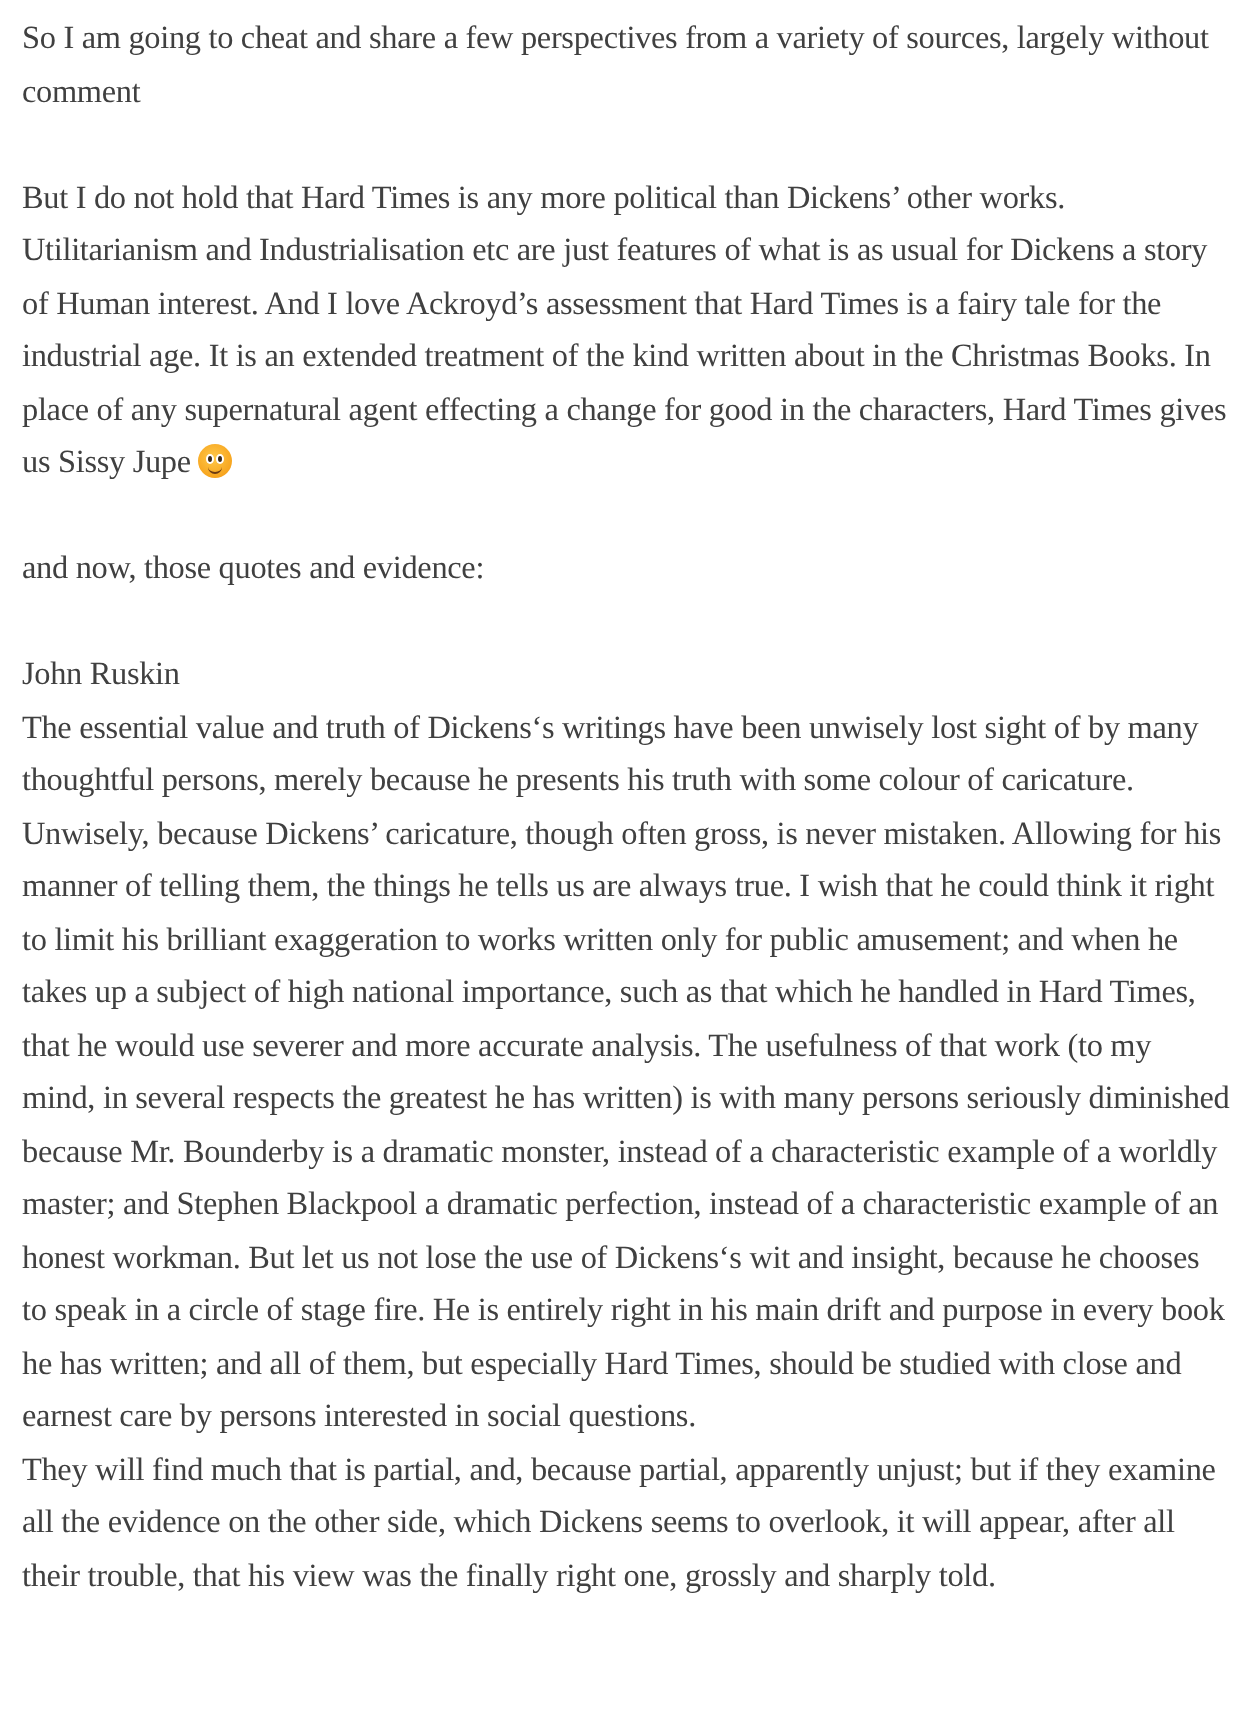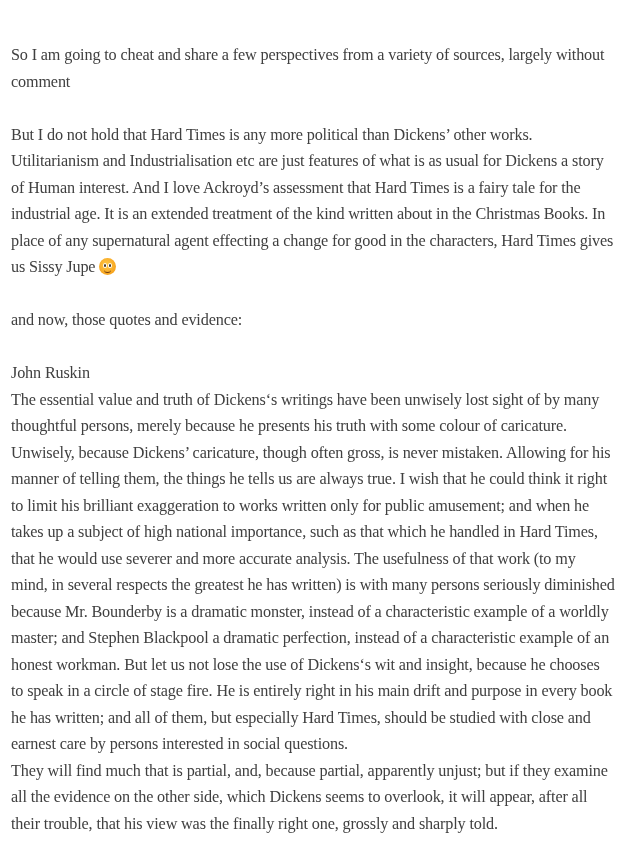--- a/index.html
+++ b/index.html
@@ -12,21 +12,20 @@
     height: 861px;
     overflow: hidden;
   }
   .article {
     padding: 6px 14px 0 11px;
     font-family: "Liberation Serif", "DejaVu Serif", serif;
     font-size: 16.2px;
     line-height: 26.5px;
     color: #404040;
     letter-spacing: -0.15px;
-    margin-top: 36px;
   }
   .article p {
     margin: 0 0 26.5px 0;
   }
   .article p.tight {
     margin: 0;
     font-family: Liberation Serif, serif;
   }
   .emoji {
     display: inline-block;

